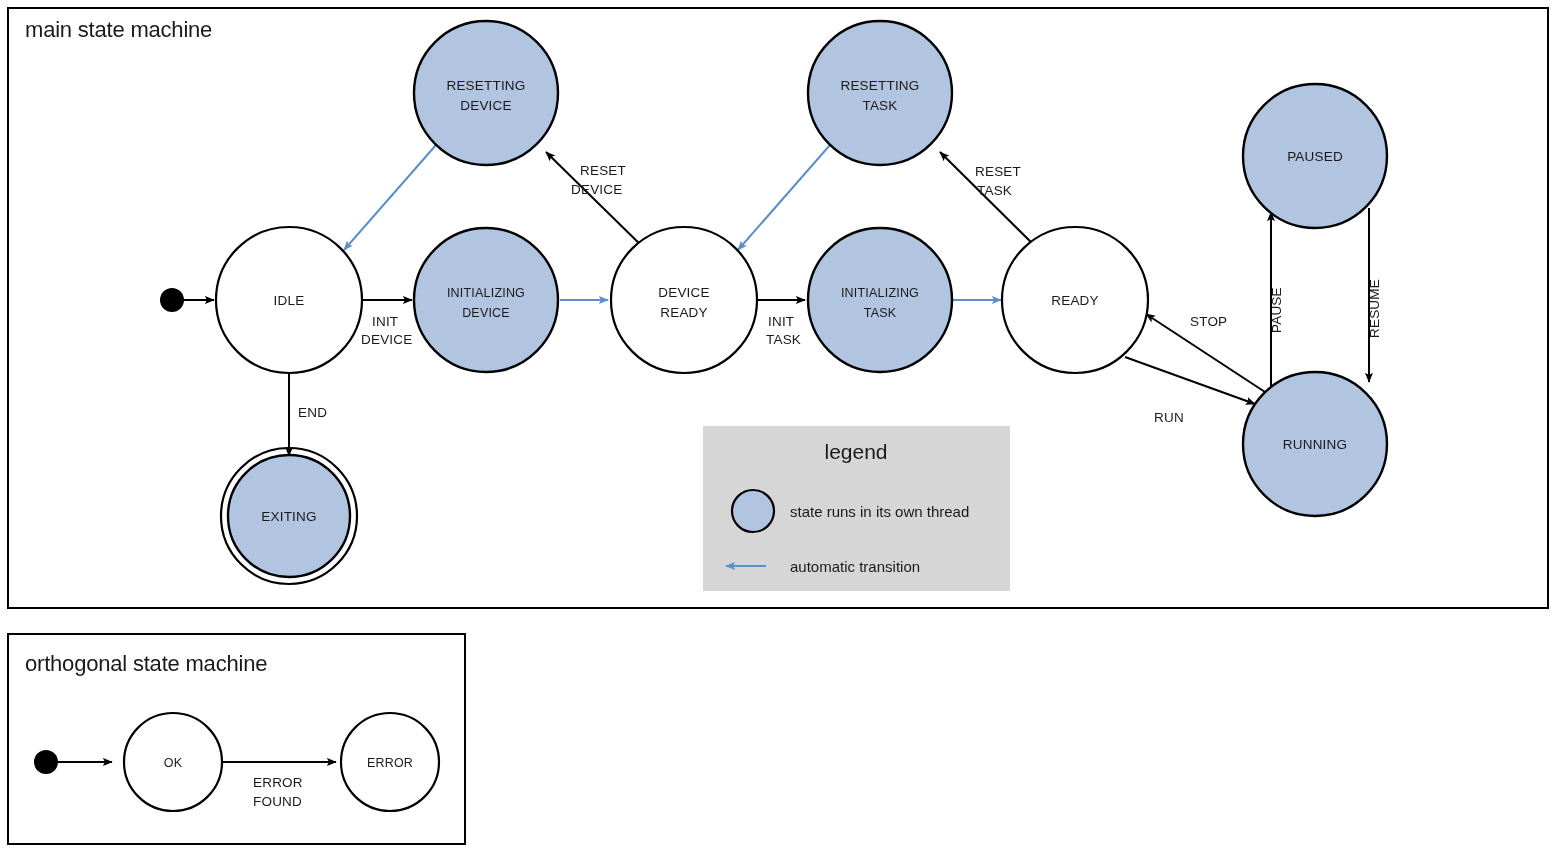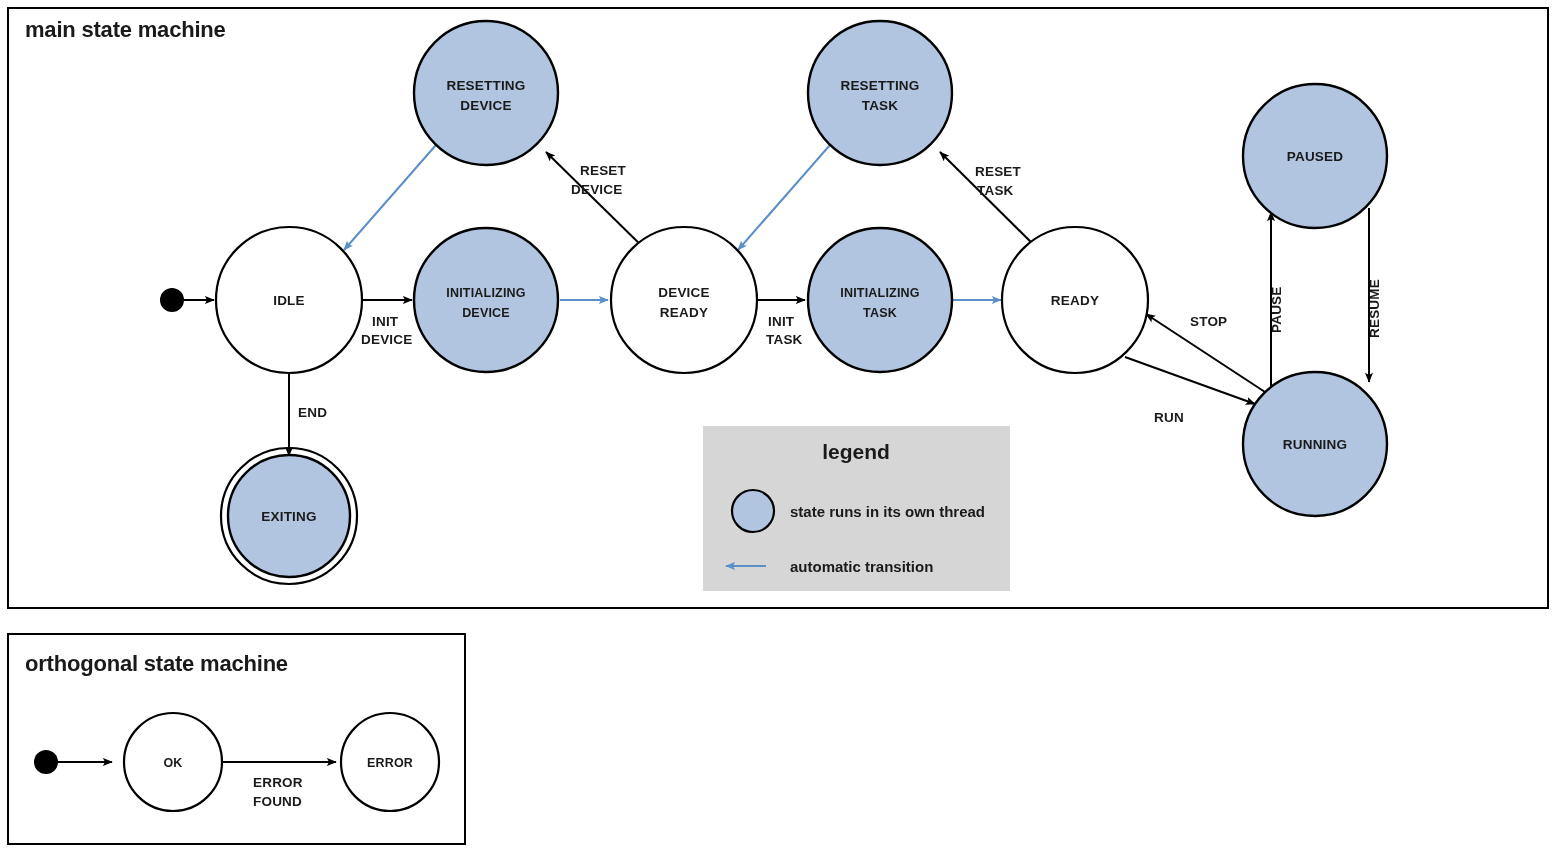--- a/index.html
+++ b/index.html
@@ -10,21 +10,20 @@
   body {
     width: 1555px;
     height: 852px;
     font-family: "Liberation Sans", sans-serif;
     overflow: hidden;
   }
   #canvas {
     position: relative;
     width: 1419px;
     height: 852px;
-    font-weight: bold;
   }
   svg#diagram {
     position: absolute;
     left: 0;
     top: 0;
     width: 1555px;
     height: 852px;
     display: block;
   }
   .frame-rect {

